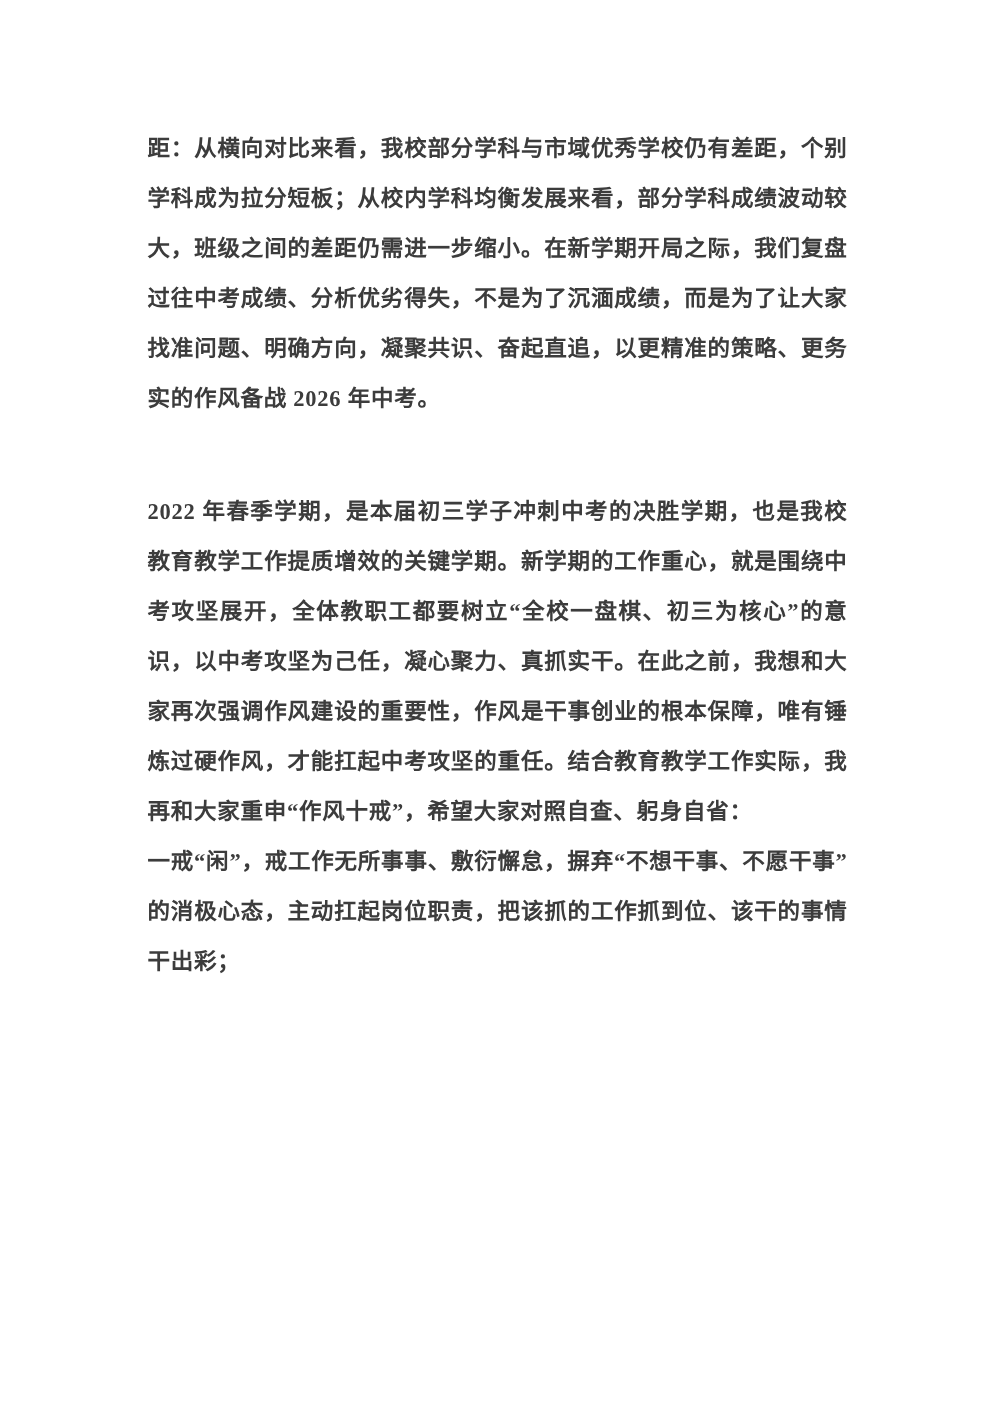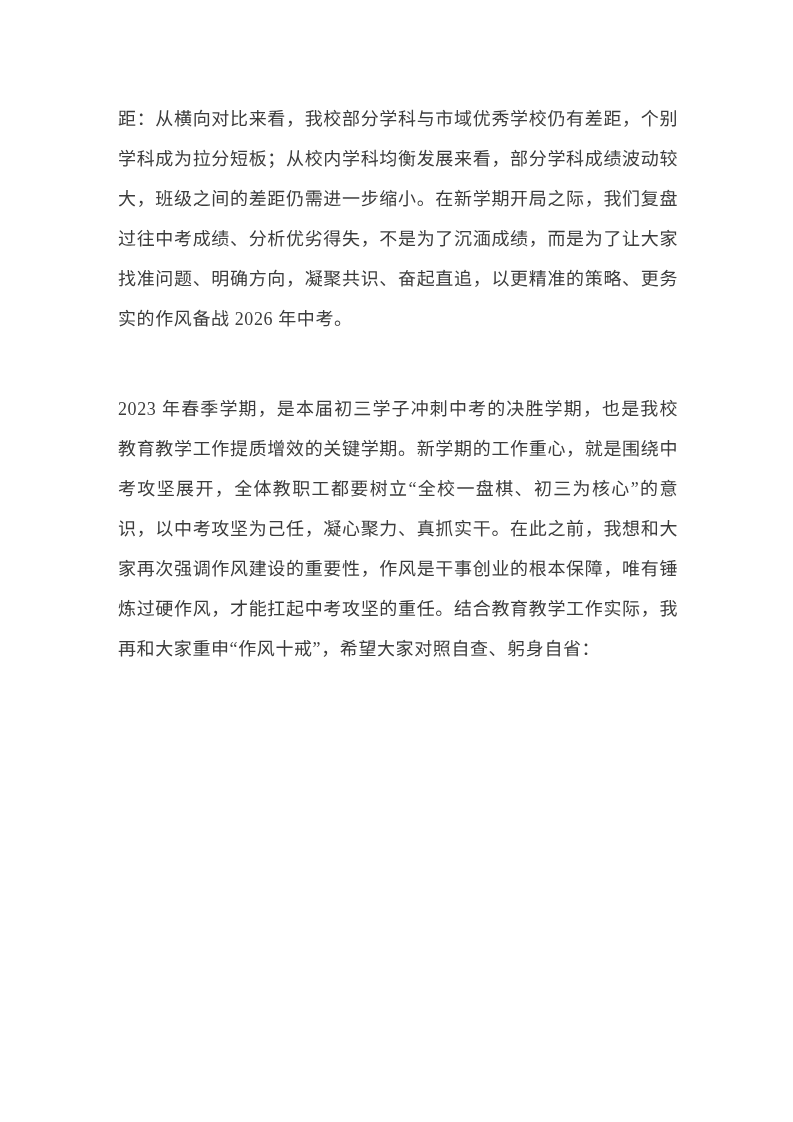--- a/index.html
+++ b/index.html
@@ -26,30 +26,32 @@
     position: absolute;
     left: 118px;
     top: 99px;
     width: 560px;
     color: #3c3c3c;
     font-size: 18px;
     line-height: 40px;
     letter-spacing: 0.6px;
     text-align: justify;
     text-justify: inter-ideograph;
+    font-weight: bold;
   }
   .para {
     margin: 0;
     padding: 0;
   }
   .para.gap-before {
     margin-top: 50px;
   }
 </style>
 </head>
 <body>
 
 <div class="page">
   <div class="text-block">
     <p class="para">距：从横向对比来看，我校部分学科与市域优秀学校仍有差距，个别学科成为拉分短板；从校内学科均衡发展来看，部分学科成绩波动较大，班级之间的差距仍需进一步缩小。在新学期开局之际，我们复盘过往中考成绩、分析优劣得失，不是为了沉湎成绩，而是为了让大家找准问题、明确方向，凝聚共识、奋起直追，以更精准的策略、更务实的作风备战 2026 年中考。</p>
-    <p class="para gap-before">2023 年春季学期，是本届初三学子冲刺中考的决胜学期，也是我校教育教学工作提质增效的关键学期。新学期的工作重心，就是围绕中考攻坚展开，全体教职工都要树立“全校一盘棋、初三为核心”的意识，以中考攻坚为己任，凝心聚力、真抓实干。在此之前，我想和大家再次强调作风建设的重要性，作风是干事创业的根本保障，唯有锤炼过硬作风，才能扛起中考攻坚的重任。结合教育教学工作实际，我再和大家重申“作风十戒”，希望大家对照自查、躬身自省：</p>
+    <p class="para gap-before">2022 年春季学期，是本届初三学子冲刺中考的决胜学期，也是我校教育教学工作提质增效的关键学期。新学期的工作重心，就是围绕中考攻坚展开，全体教职工都要树立“全校一盘棋、初三为核心”的意识，以中考攻坚为己任，凝心聚力、真抓实干。在此之前，我想和大家再次强调作风建设的重要性，作风是干事创业的根本保障，唯有锤炼过硬作风，才能扛起中考攻坚的重任。结合教育教学工作实际，我再和大家重申“作风十戒”，希望大家对照自查、躬身自省：</p>
+    <p class="para">一戒“闲”，戒工作无所事事、敷衍懈怠，摒弃“不想干事、不愿干事”的消极心态，主动扛起岗位职责，把该抓的工作抓到位、该干的事情干出彩；</p>
   </div>
 </div>
 
 </body></html>

